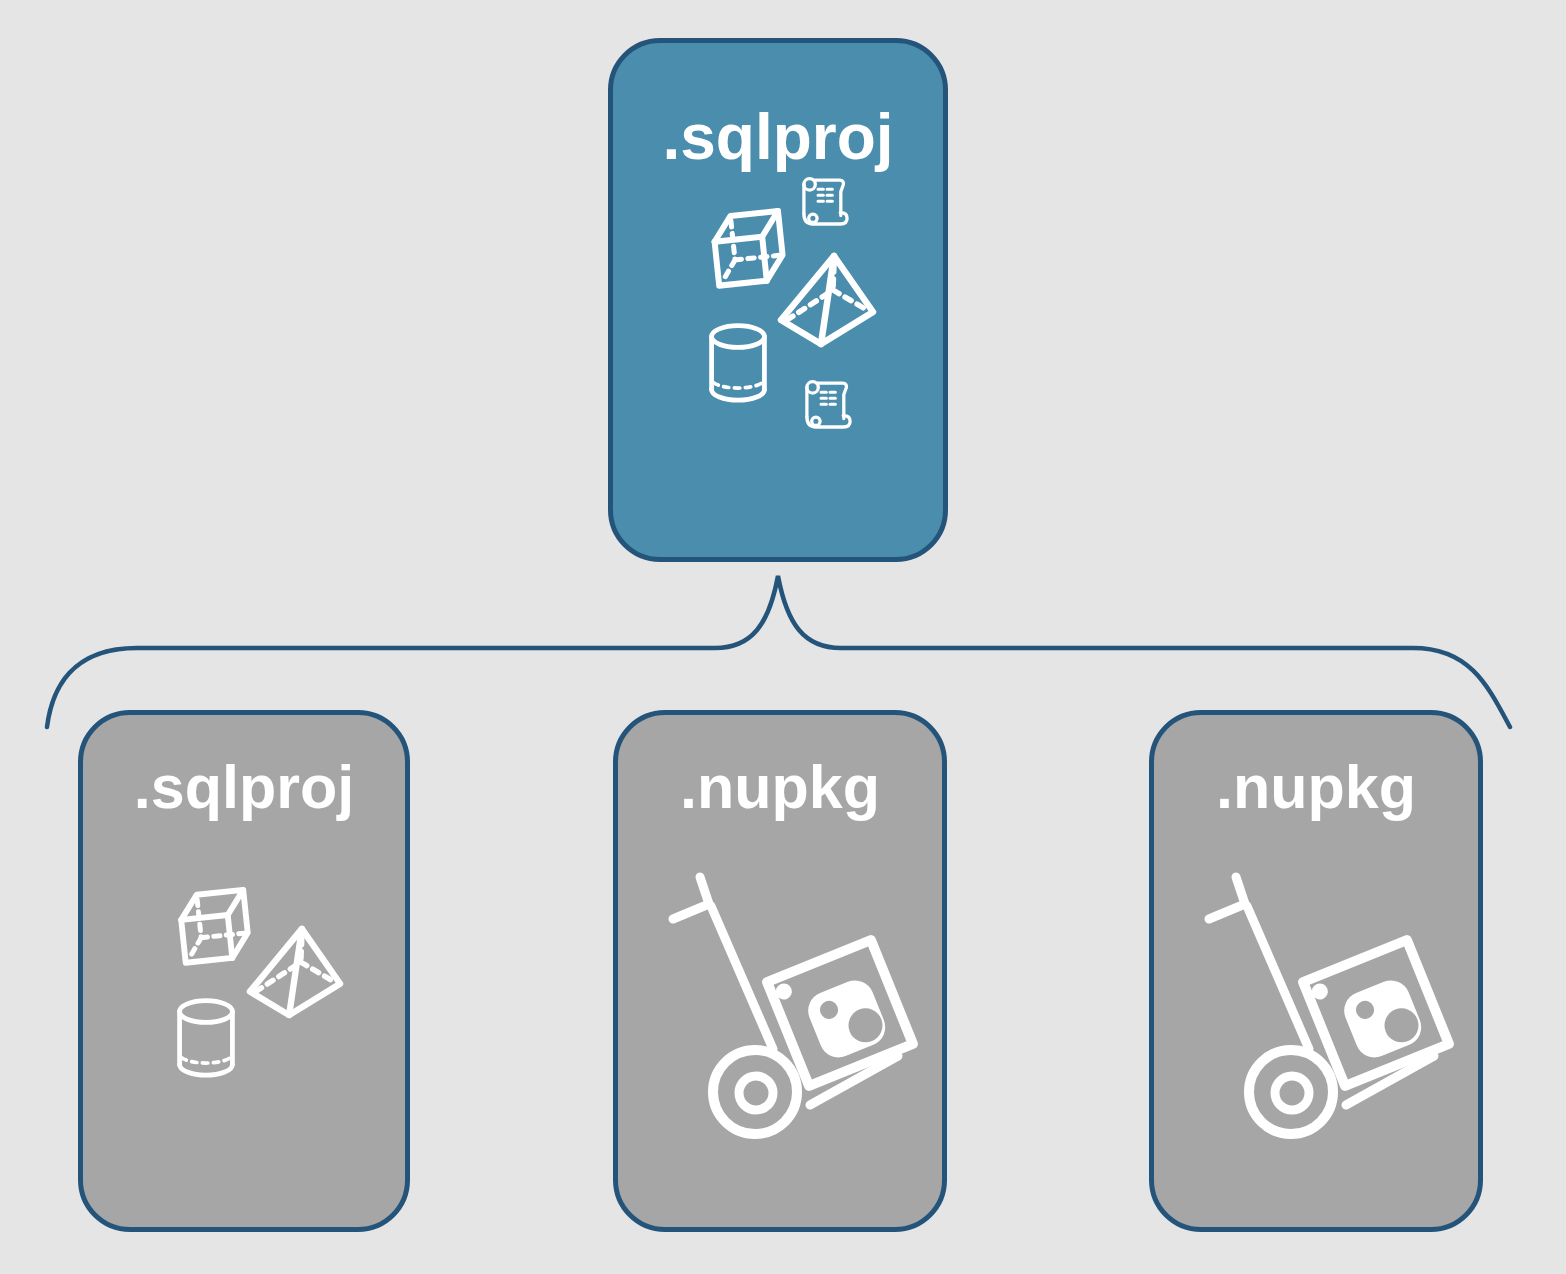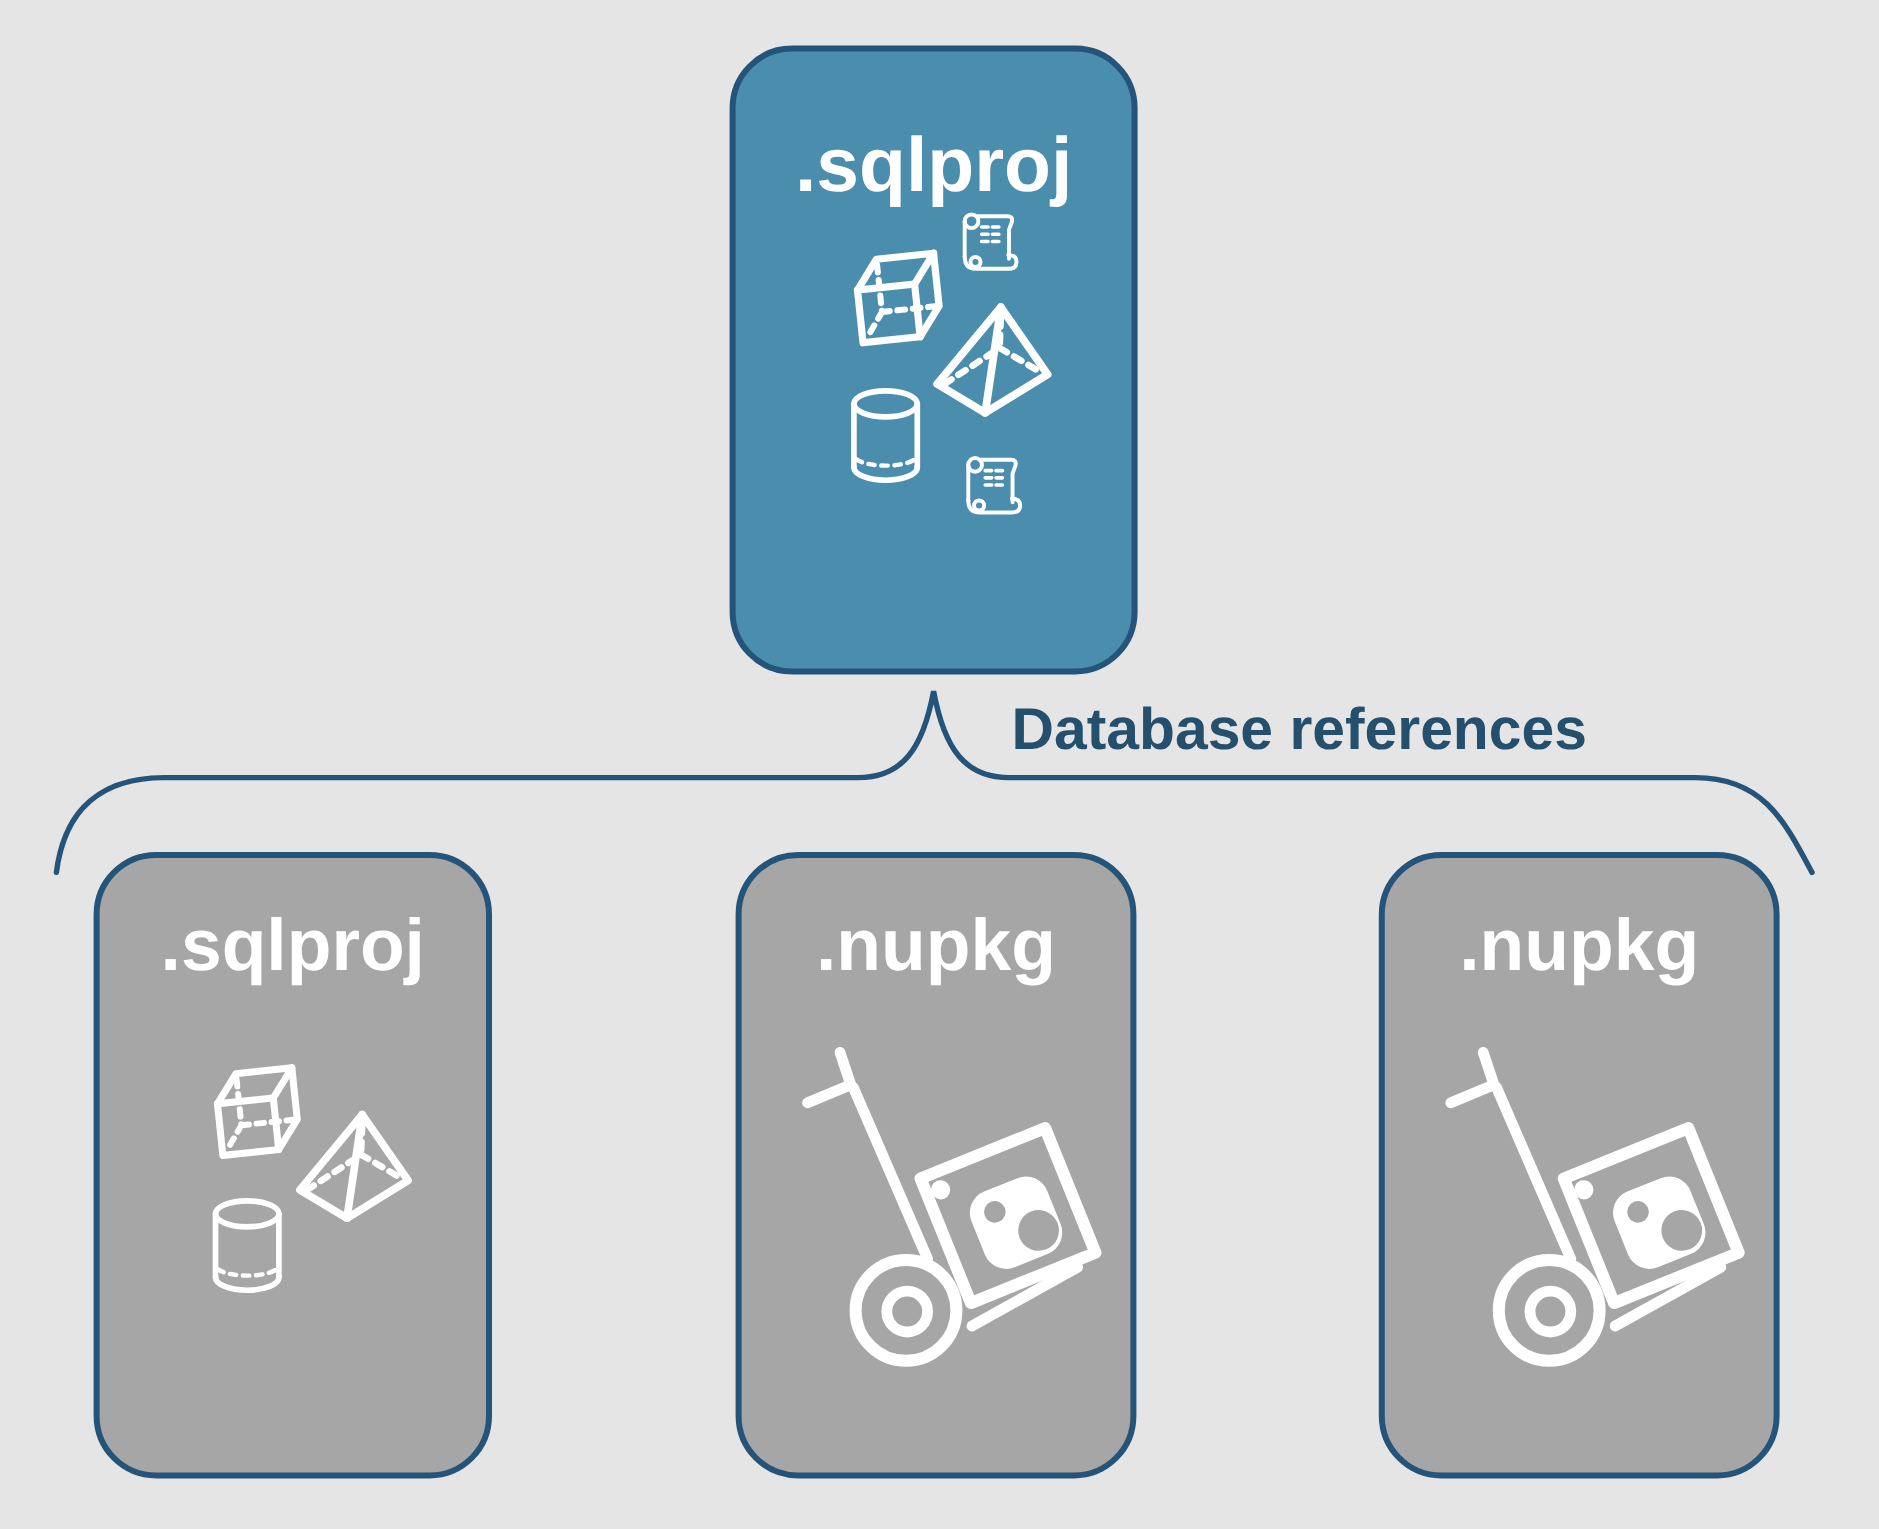--- a/index.html
+++ b/index.html
@@ -137,21 +137,20 @@
     <svg class="icon" style="left:184px;top:333px" width="60" height="60">
         <use href="#sym-scroll"></use>
       </svg>
   </div>
 
   <svg class="brace-layer">
     <path class="brace-path" d="M47,727 C52,688 72,648 137,648 L715,648 C752,648 769,624 778,576
              C787,624 804,648 841,648 L1413,648 C1470,648 1488,686 1510,727"></path>
   </svg>
 
-  <div class="brace-label">Database references</div>
 
   <div class="card card--gray" style="left:78px;top:710px;width:332px;height:522px;">
     <div class="card-title title-bottom">.sqlproj</div>
     <svg class="icon" style="left:81px;top:166px" width="90" height="90">
         <use href="#sym-cube"></use>
       </svg>
     <svg class="icon" style="left:163px;top:208px" width="98" height="98">
         <use href="#sym-pyramid"></use>
       </svg>
     <svg class="icon" style="left:89px;top:283px" width="68" height="84">

